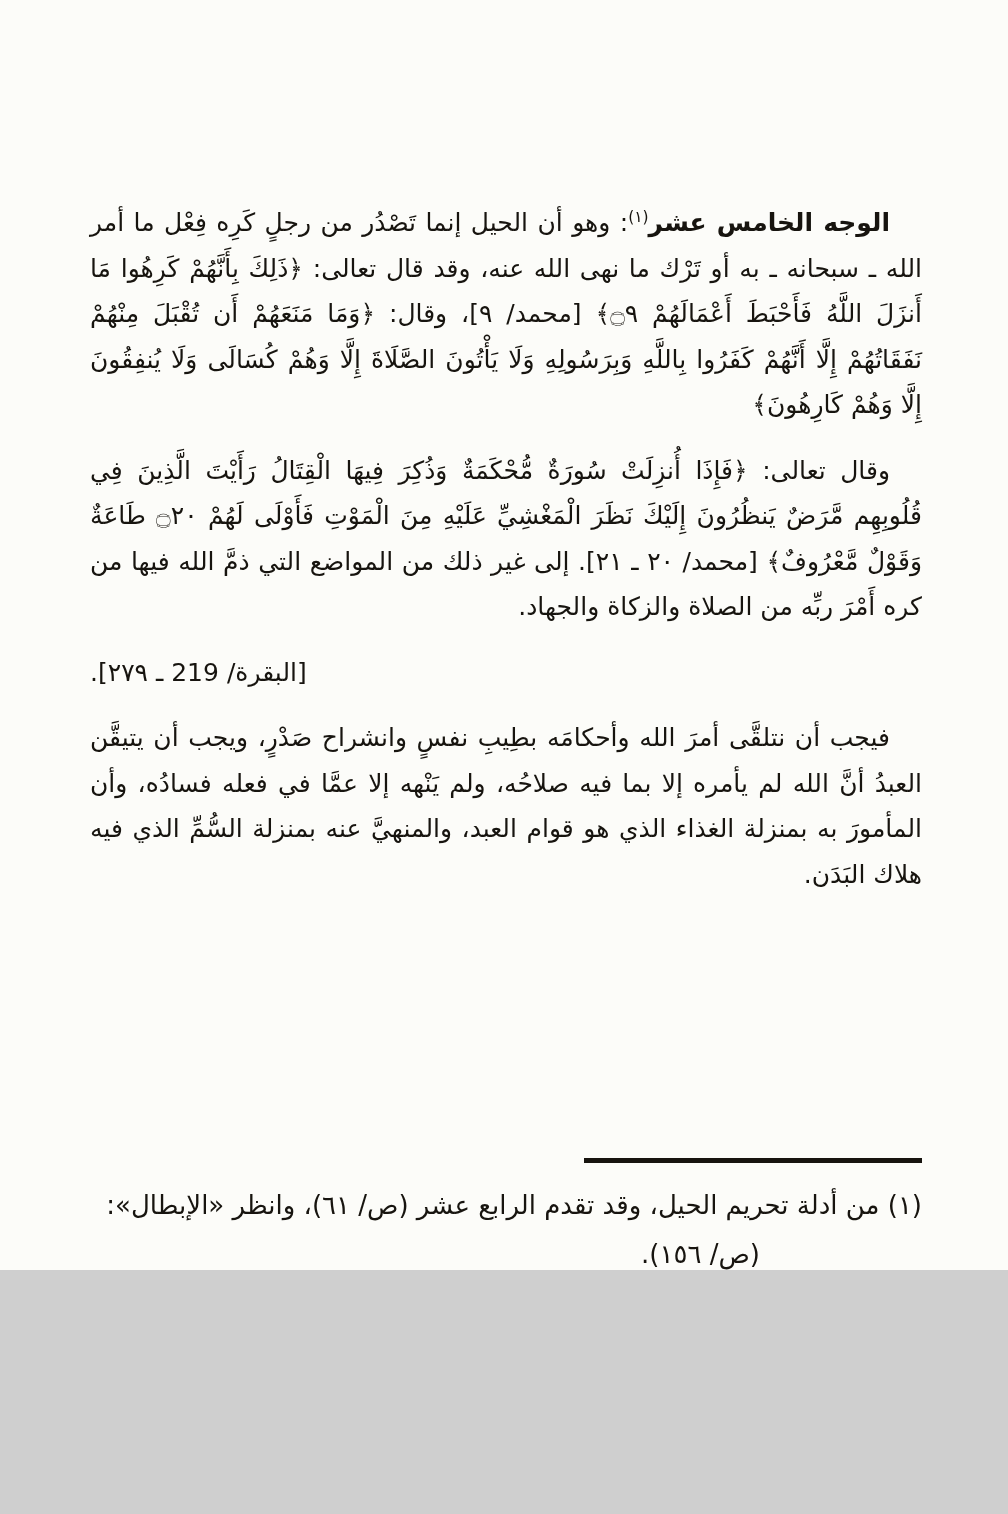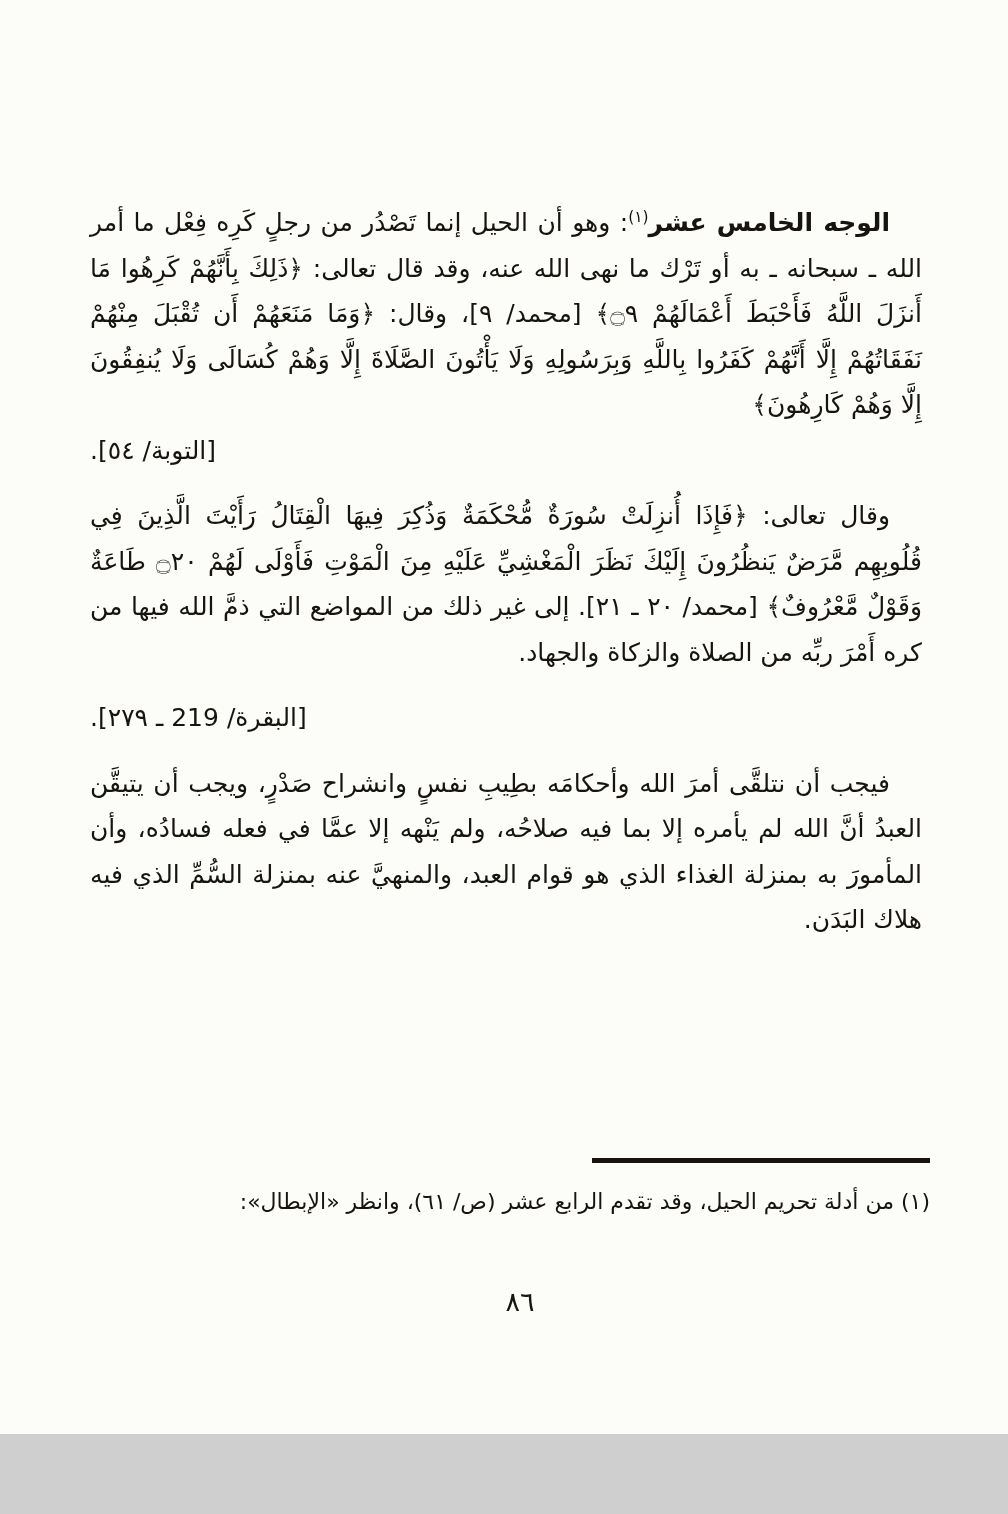--- a/index.html
+++ b/index.html
@@ -4,21 +4,21 @@
 <style>
   * { box-sizing: border-box; }
   html, body { margin: 0; padding: 0; }
   body {
     background: #cfcfcf;
     font-family: "DejaVu Sans", "DejaVu Serif", sans-serif;
   }
   .page {
     position: relative;
     width: 1008px;
-    height: 1434px;
+    height: 1270px;
     margin: 0 auto;
     background: #fcfcf9;
     color: #17140f;
     overflow: hidden;
     direction: rtl;
   }
   .body-text {
     position: absolute;
     top: 200px;
     right: 86px;
@@ -35,23 +35,23 @@
     vertical-align: super;
     line-height: 0;
   }
   .citation {
     text-align: left;
     margin: 0;
   }
   .footnote-area {
     position: absolute;
     top: 1158px;
-    right: 78px;
+    right: 86px;
     left: 96px;
-    font-size: 22px;
+    font-size: 26px;
     line-height: 1.9;
   }
   .rule {
     width: 338px;
     height: 5px;
     background: #17140f;
     margin: 0 0 18px 0;
   }
   .fn-line { text-align: right; }
   .fn-line-2 { padding-right: 162px; }
@@ -68,37 +68,37 @@
 </style>
 </head>
 <body>
 
 <div class="page" dir="rtl">
 
   <main class="body-text">
 
     <section class="block">
       <p class="para"><strong class="heading">الوجه الخامس عشر</strong><sup class="fn-ref">(١)</sup><span>: وهو أن الحيل إنما تَصْدُر من رجلٍ كَرِه فِعْل ما أمر الله ـ سبحانه ـ به أو تَرْك ما نهى الله عنه، وقد قال تعالى: ﴿ذَلِكَ بِأَنَّهُمْ كَرِهُوا مَا أَنزَلَ اللَّهُ فَأَحْبَطَ أَعْمَالَهُمْ ۝٩﴾ [محمد/ ٩]، وقال: ﴿وَمَا مَنَعَهُمْ أَن تُقْبَلَ مِنْهُمْ نَفَقَاتُهُمْ إِلَّا أَنَّهُمْ كَفَرُوا بِاللَّهِ وَبِرَسُولِهِ وَلَا يَأْتُونَ الصَّلَاةَ إِلَّا وَهُمْ كُسَالَى وَلَا يُنفِقُونَ إِلَّا وَهُمْ كَارِهُونَ﴾</span></p>
-      <div class="citation">[التوبة/ ٥٤].</div>
     </section>
 
     <section class="block">
       <p class="para"><span>وقال تعالى: ﴿فَإِذَا أُنزِلَتْ سُورَةٌ مُّحْكَمَةٌ وَذُكِرَ فِيهَا الْقِتَالُ رَأَيْتَ الَّذِينَ فِي قُلُوبِهِم مَّرَضٌ يَنظُرُونَ إِلَيْكَ نَظَرَ الْمَغْشِيِّ عَلَيْهِ مِنَ الْمَوْتِ فَأَوْلَى لَهُمْ ۝٢٠ طَاعَةٌ وَقَوْلٌ مَّعْرُوفٌ﴾ [محمد/ ٢٠ ـ ٢١]. إلى غير ذلك من المواضع التي ذمَّ الله فيها من كره أَمْرَ ربِّه من الصلاة والزكاة والجهاد.</span></p>
     </section>
 
     <section class="block">
       <div class="citation">[البقرة/ 219 ـ ٢٧٩].</div>
     </section>
 
     <section class="block">
       <p class="para"><span>فيجب أن نتلقَّى أمرَ الله وأحكامَه بطِيبِ نفسٍ وانشراح صَدْرٍ، ويجب أن يتيقَّن العبدُ أنَّ الله لم يأمره إلا بما فيه صلاحُه، ولم يَنْهه إلا عمَّا في فعله فسادُه، وأن المأمورَ به بمنزلة الغذاء الذي هو قوام العبد، والمنهيَّ عنه بمنزلة السُّمِّ الذي فيه هلاك البَدَن.</span></p>
     </section>
 
   </main>
 
   <footer class="footnote-area">
     <div class="rule"></div>
     <div class="fn-line"><span class="fn-marker">(١)</span> <span>من أدلة تحريم الحيل، وقد تقدم الرابع عشر (ص/ ٦١)، وانظر «الإبطال»:</span></div>
+    <div class="fn-line fn-line-2">(ص/ ١٥٦).</div>
   </footer>
 
   <div class="page-number">٨٦</div>
 
 </div>
 
 </body></html>

